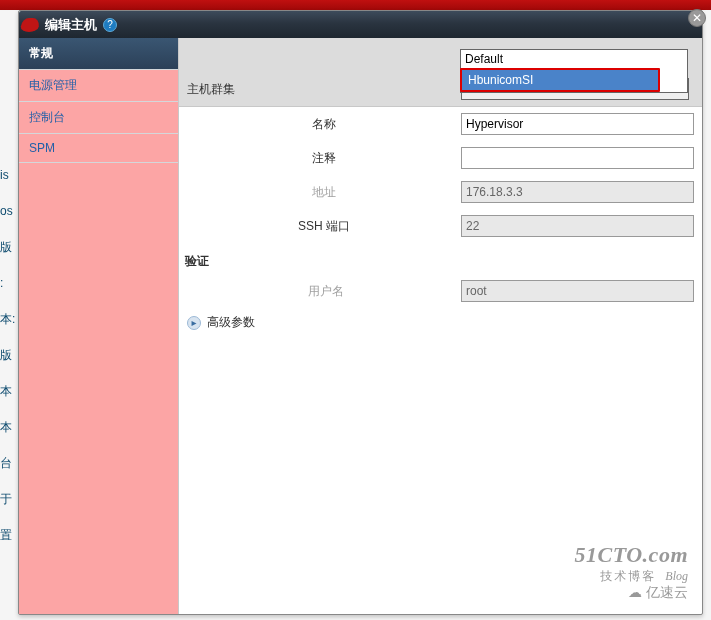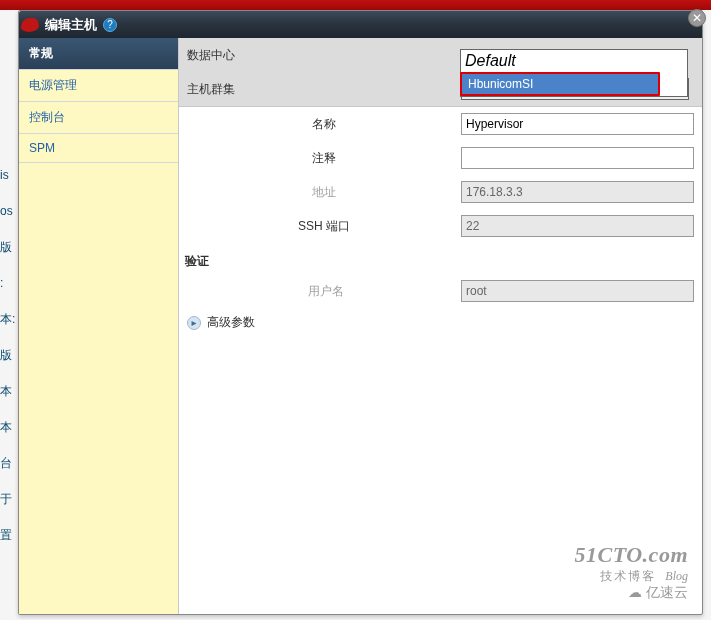--- a/index.html
+++ b/index.html
@@ -86,21 +86,21 @@
       font-size: 12px;
       cursor: pointer;
       border: 1px solid #777;
     }
     .dialog-body {
       display: flex;
       height: calc(100% - 27px);
     }
     .sidebar {
       width: 160px;
-      background: #fef9c3;
+      background: #fca5a5;
       border-right: 1px solid #c8c8c8;
     }
     .sidebar-item {
       padding: 7px 10px;
       color: #2360a8;
       cursor: pointer;
       border-bottom: 1px solid #d4d7da;
       font-size: 12px;
     }
     .sidebar-item.active {
@@ -163,22 +163,21 @@
       position: absolute;
       top: 11px;
       left: 281px;
       width: 228px;
       background: #fff;
       border: 1px solid #666;
       z-index: 10;
     }
     .dropdown-option {
       padding: 2px 4px;
-      font-size: 16px;
-      font-style: italic;
+      font-size: 12px;
     }
     .cluster-wrap {
       flex: 1;
       max-width: 228px;
       position: relative;
     }
     .cluster-wrap select {
       width: 100%;
       height: 22px;
       border: 1px solid #666;
@@ -274,21 +273,20 @@
 
       <div class="dropdown-list">
         <div class="dropdown-option">Default</div>
         <div class="highlight-box">
           <span>HbunicomSI</span>
         </div>
       </div>
 
       <div class="gray-rows">
         <div class="form-row">
-          <div class="lbl">数据中心</div>
           <div class="cluster-wrap">
             <select style="visibility:hidden">
               <option></option>
             </select>
           </div>
         </div>
         <div class="form-row">
           <div class="lbl">主机群集</div>
           <div class="cluster-wrap">
             <select>

